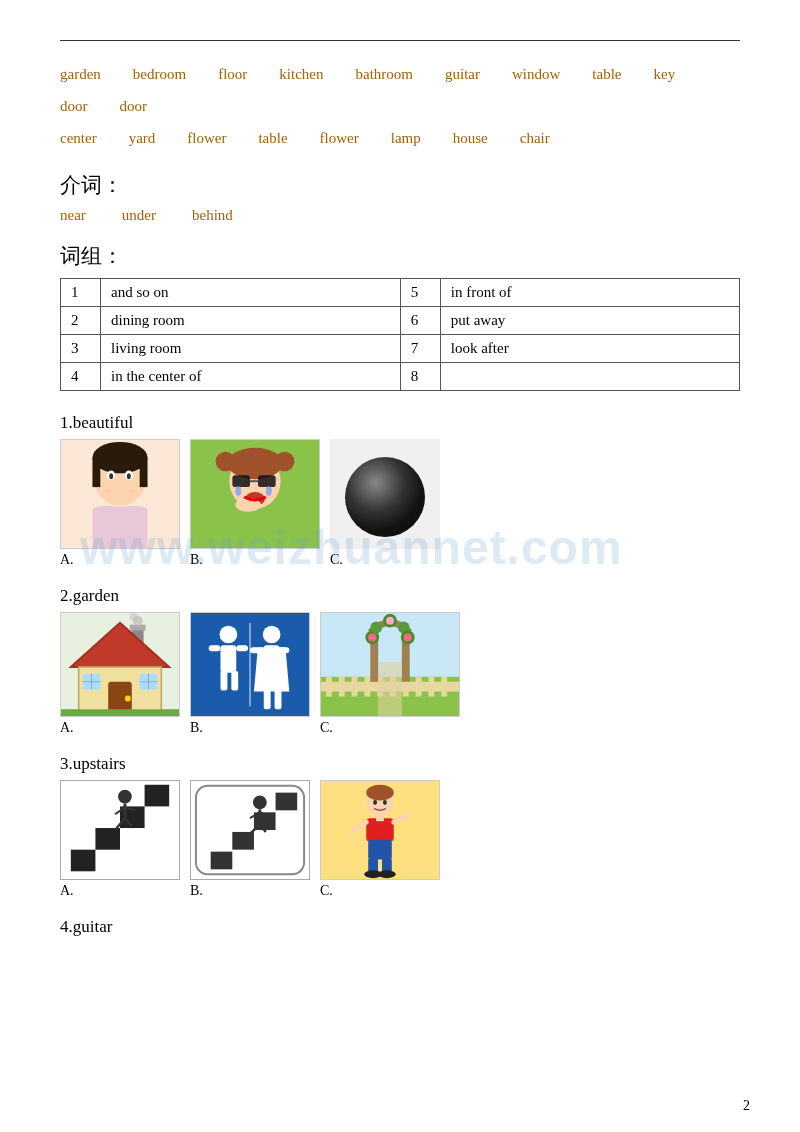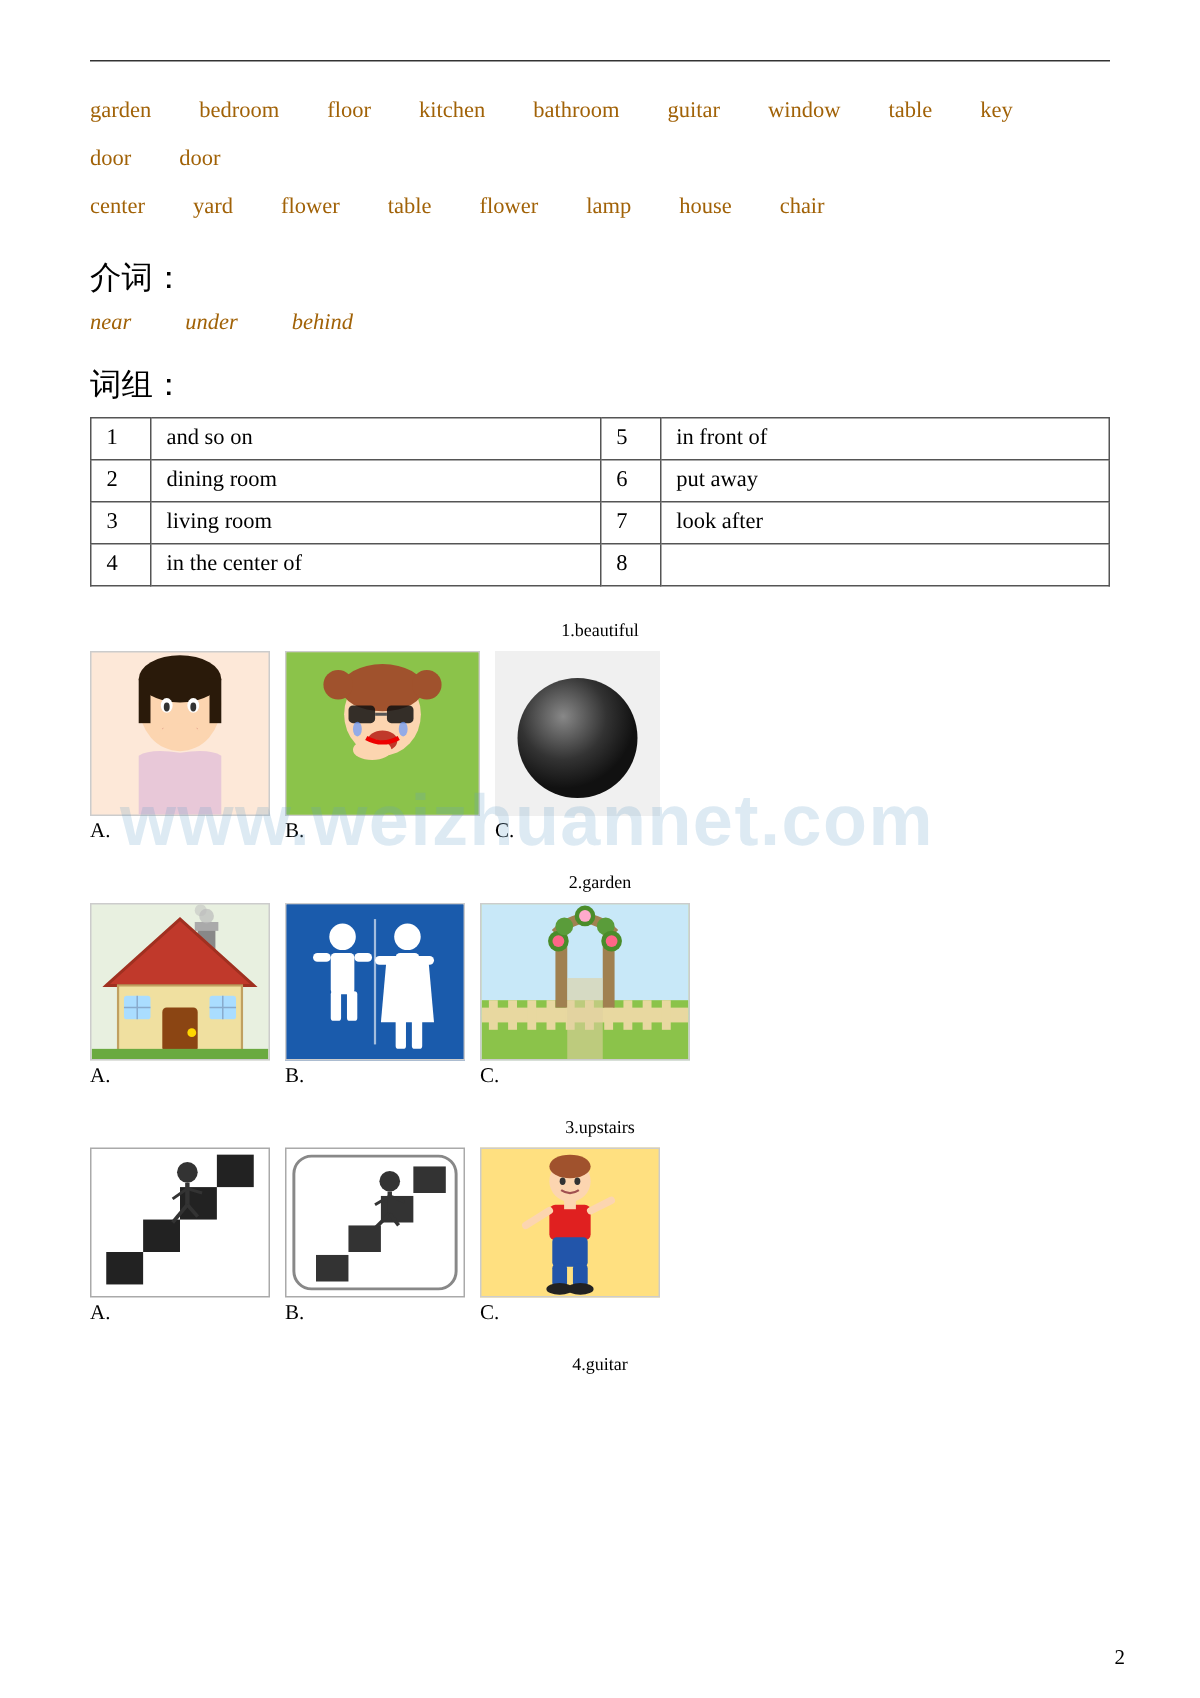--- a/index.html
+++ b/index.html
@@ -35,21 +35,20 @@
     .section-label {
       font-size: 21px;
       margin-top: 18px;
       margin-bottom: 8px;
       font-family: "SimSun", "宋体", serif;
     }
     .prepositions-row {
       display: flex;
       gap: 0 36px;
       margin-bottom: 4px;
-      font-style: italic;
     }
     .table-section {
       margin-top: 16px;
     }
     table {
       border-collapse: collapse;
       width: 100%;
       font-size: 15px;
     }
     table td {
@@ -75,24 +74,23 @@
     }
     .practice-title {
       font-family: "SimSun", "宋体", serif;
       font-size: 15px;
       margin-bottom: 6px;
     }
     .exercise-item {
       margin-bottom: 18px;
     }
     .exercise-label {
-      font-size: 12px;
+      font-size: 17px;
       margin-bottom: 6px;
       font-family: "Times New Roman", Times, serif;
-      text-align: center;
     }
     .images-row {
       display: flex;
       gap: 0 10px;
       align-items: flex-end;
       margin-bottom: 4px;
     }
     .img-box {
       display: flex;
       flex-direction: column;

